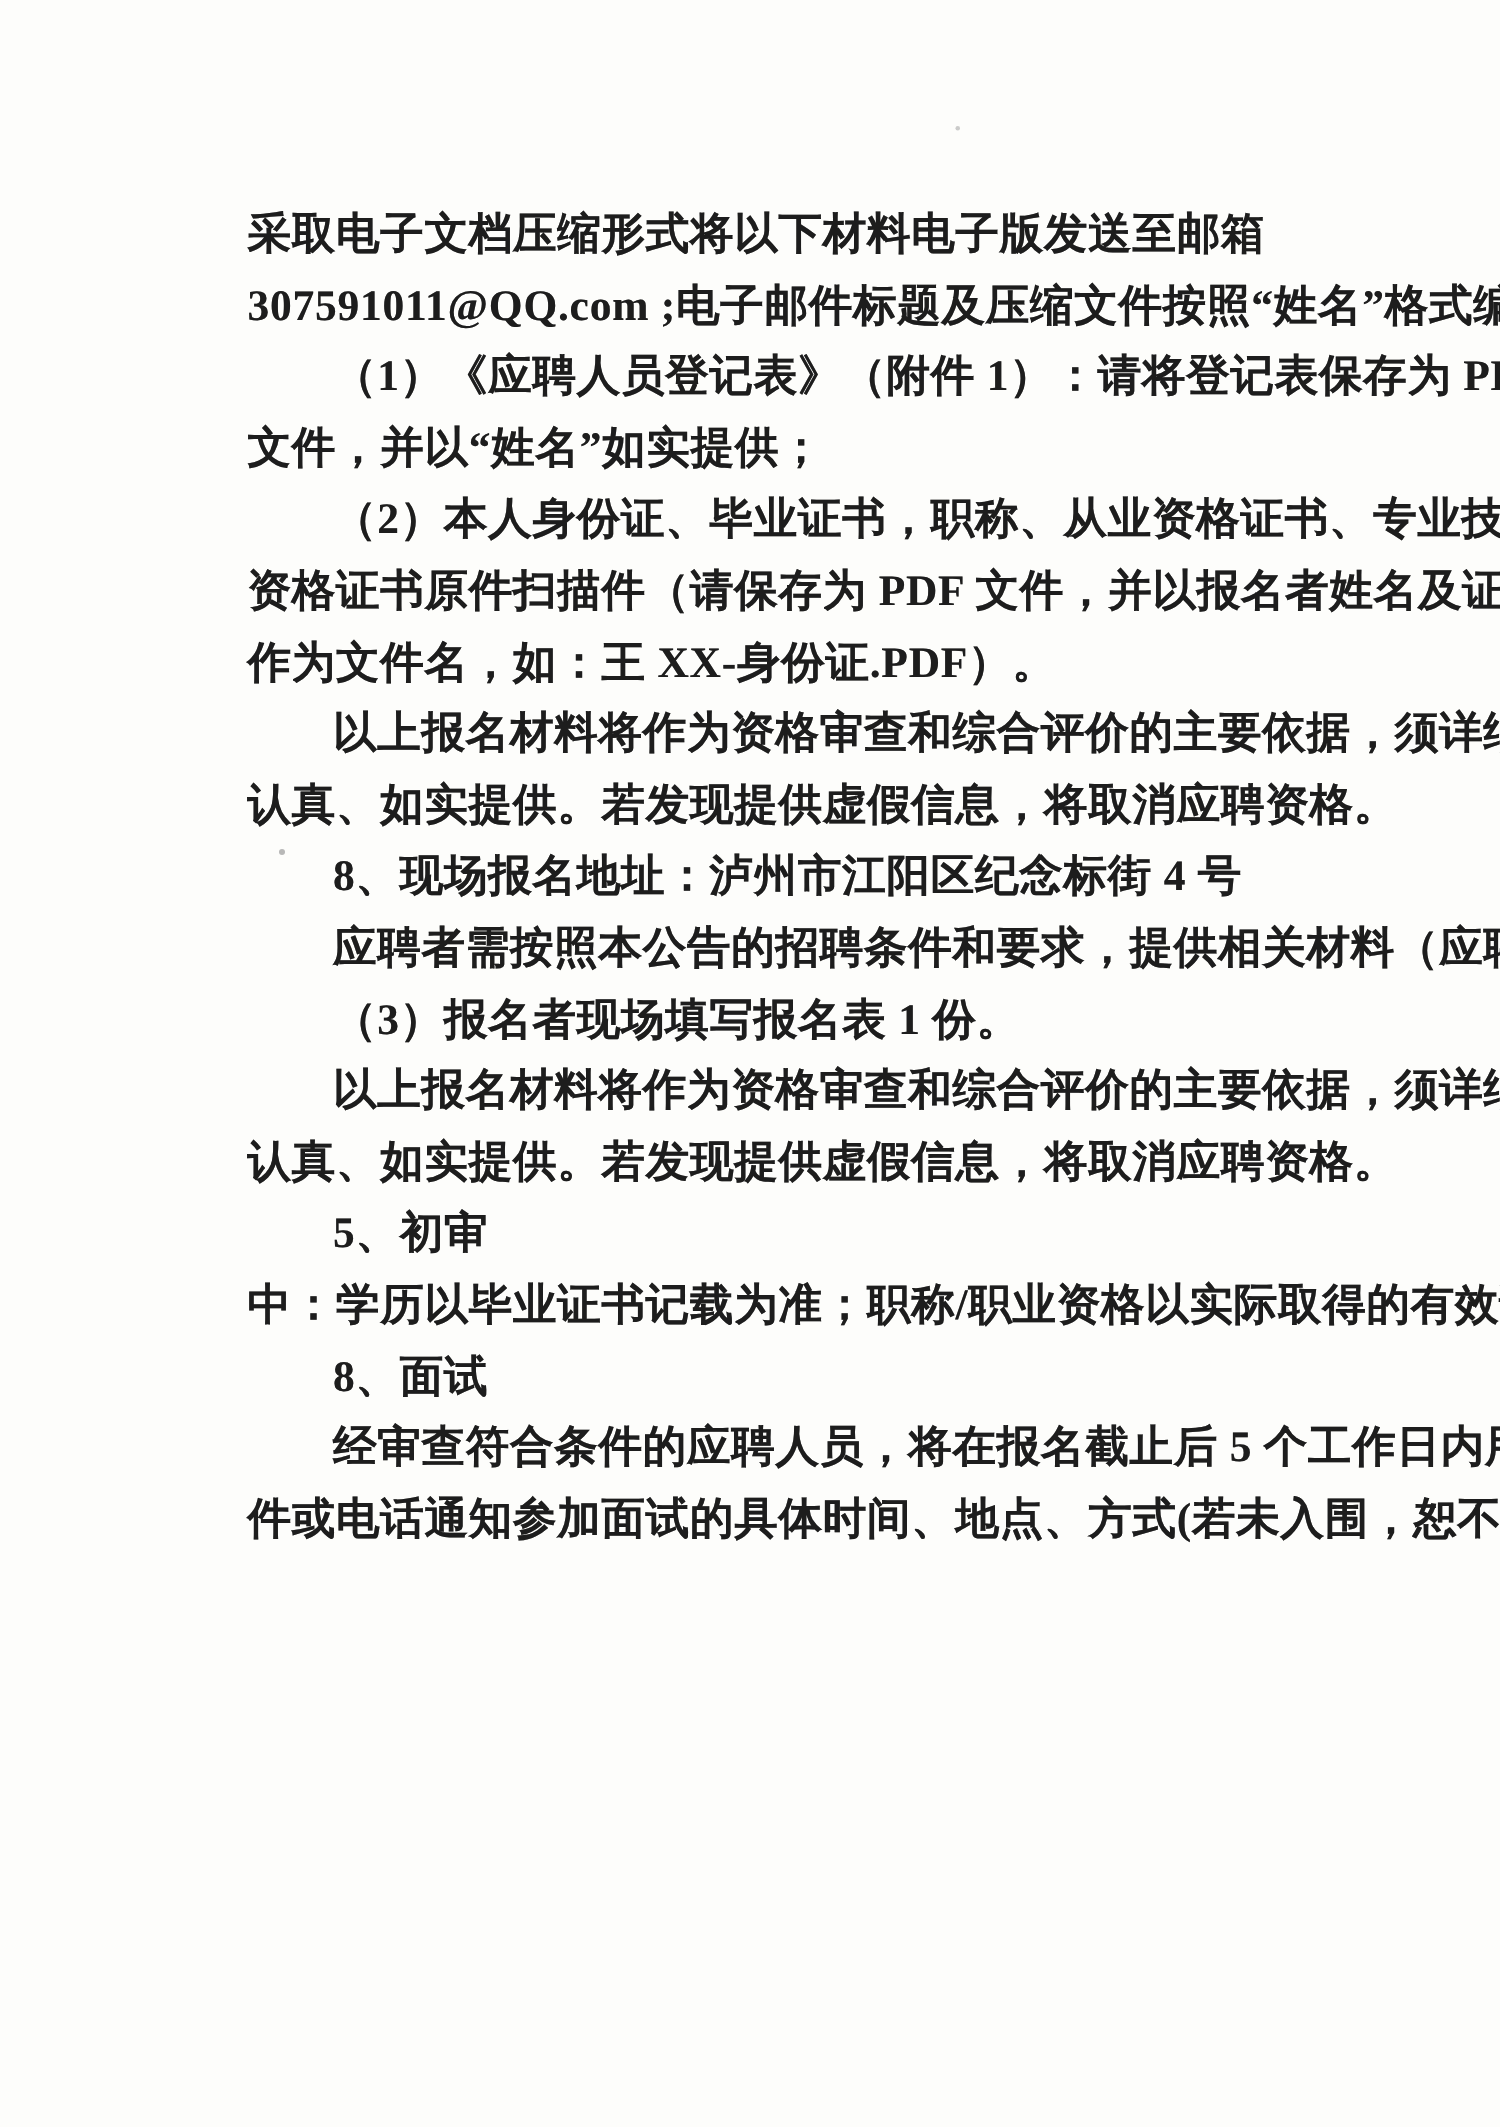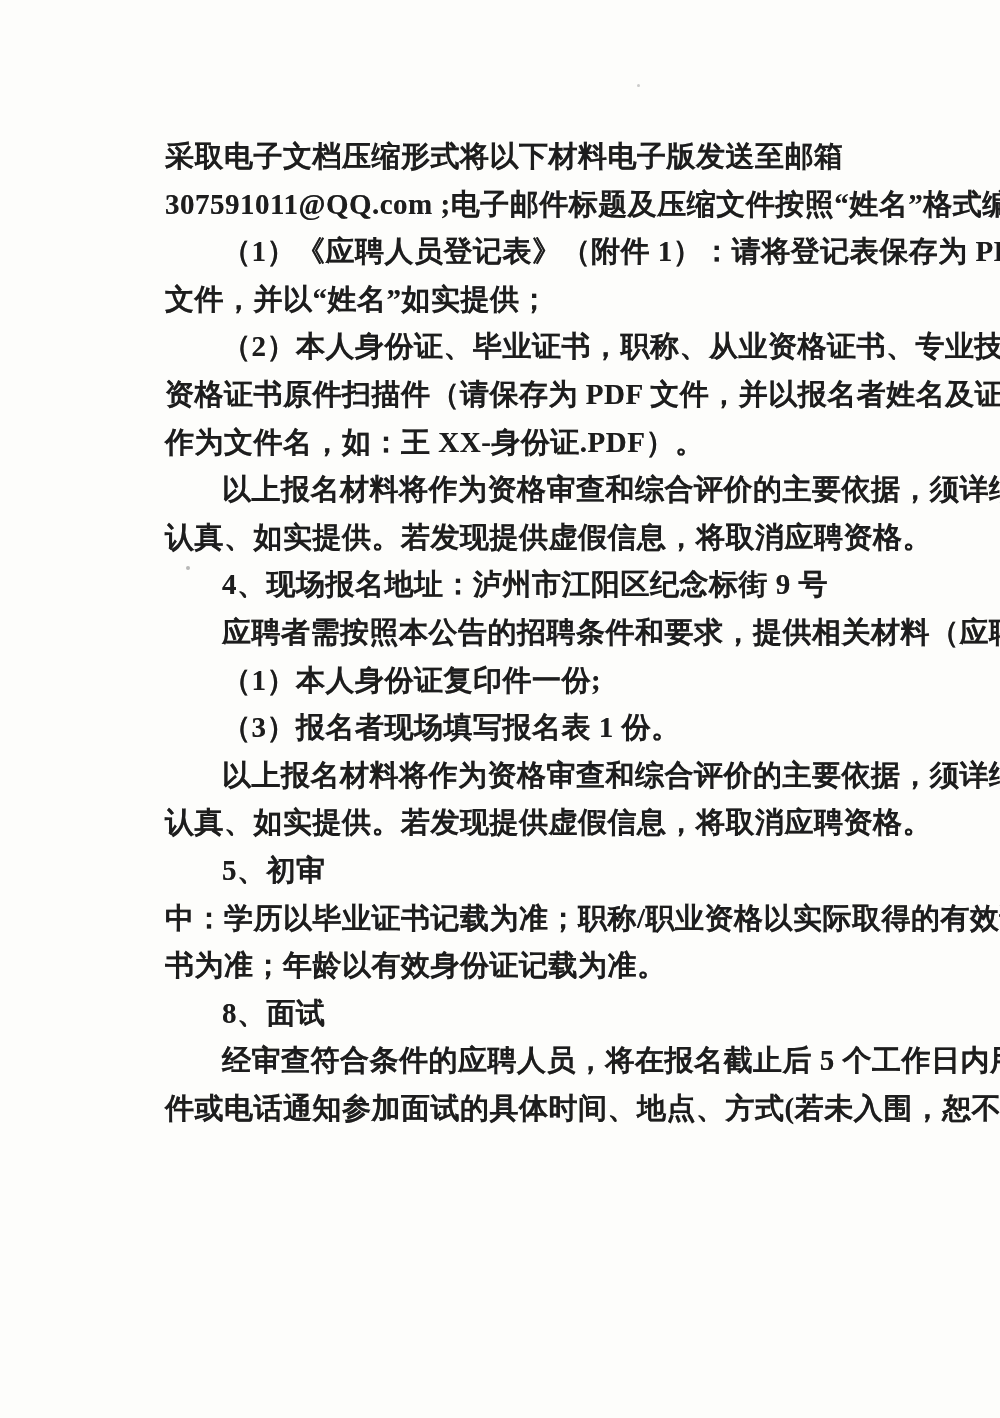--- a/index.html
+++ b/index.html
@@ -61,26 +61,24 @@
 
   <div class="line">采取电子文档压缩形式将以下材料电子版发送至邮箱</div>
       <div class="line">307591011@QQ.com ;电子邮件标题及压缩文件按照“姓名”格式编写：</div>
       <div class="line indent">（1）《应聘人员登记表》（附件 1）：请将登记表保存为 PDF</div>
       <div class="line">文件，并以“姓名”如实提供；</div>
       <div class="line indent">（2）本人身份证、毕业证书，职称、从业资格证书、专业技术</div>
       <div class="line">资格证书原件扫描件（请保存为 PDF 文件，并以报名者姓名及证书名</div>
       <div class="line">作为文件名，如：王 XX-身份证.PDF）。</div>
       <div class="line indent">以上报名材料将作为资格审查和综合评价的主要依据，须详细、</div>
       <div class="line">认真、如实提供。若发现提供虚假信息，将取消应聘资格。</div>
-      <div class="line indent">4、现场报名地址：泸州市江阳区纪念标街 9 号</div>
+      <div class="line indent">8、现场报名地址：泸州市江阳区纪念标街 4 号</div>
       <div class="line indent">应聘者需按照本公告的招聘条件和要求，提供相关材料（应聘者</div>
-      <div class="line indent">（1）本人身份证复印件一份;</div>
       <div class="line indent">（3）报名者现场填写报名表 1 份。</div>
       <div class="line indent">以上报名材料将作为资格审查和综合评价的主要依据，须详细、</div>
       <div class="line">认真、如实提供。若发现提供虚假信息，将取消应聘资格。</div>
       <div class="line indent">5、初审</div>
       <div class="line">中：学历以毕业证书记载为准；职称/职业资格以实际取得的有效证</div>
-      <div class="line">书为准；年龄以有效身份证记载为准。</div>
       <div class="line indent">8、面试</div>
       <div class="line indent">经审查符合条件的应聘人员，将在报名截止后 5 个工作日内用邮</div>
       <div class="line">件或电话通知参加面试的具体时间、地点、方式(若未入围，恕不通</div>
     </div>
 </div>
 
 </body></html>

